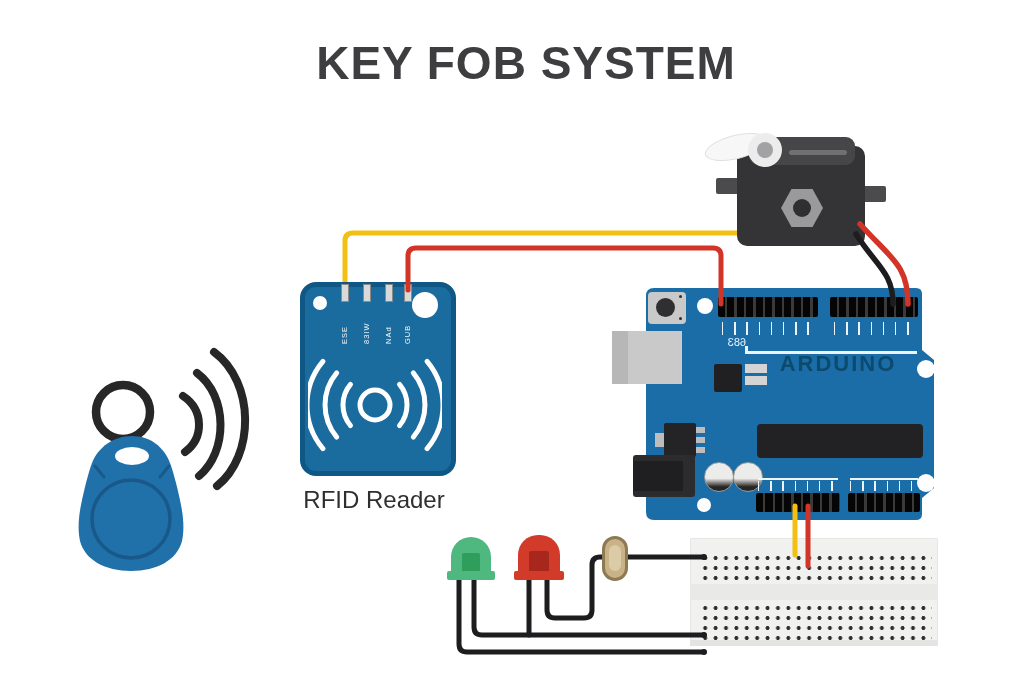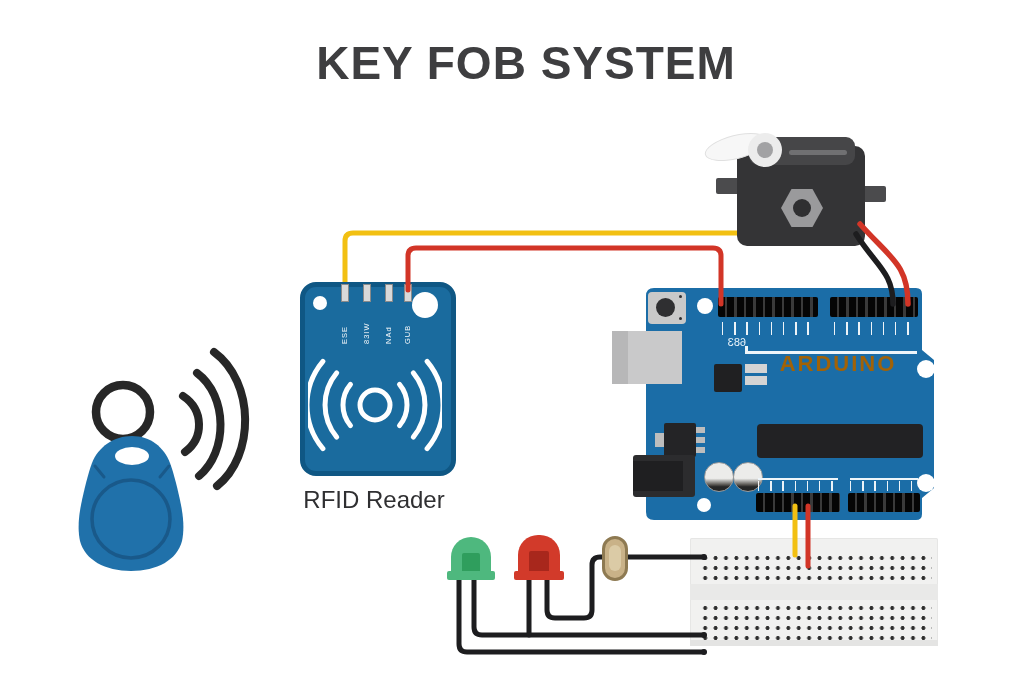--- a/index.html
+++ b/index.html
@@ -24,21 +24,21 @@
   .pin-label{writing-mode:vertical-rl;transform:rotate(180deg);font-size:7.5px;
     color:rgba(255,255,255,.95);letter-spacing:1px;line-height:12px;width:12px;height:38px;text-align:left;}
   #rfid-caption{left:288px;top:486px;width:172px;text-align:center;font-size:24px;color:#2f2f31;z-index:2;}
 
   
   .header-strip{background:#141414;
     background-image:repeating-linear-gradient(90deg,#050505 0 7px,#3a3a3a 7px 9.5px);
     border-radius:2px;}
   .tick-strip{background-image:repeating-linear-gradient(90deg,rgba(255,255,255,.92) 0 1.4px,transparent 1.4px 12.2px);}
   #arduino-brand{left:760px;top:351px;width:156px;text-align:center;font-size:22px;font-weight:700;
-    letter-spacing:2px;color:#a16207;z-index:2;}
+    letter-spacing:2px;color:#0c4a6e;z-index:2;}
   #silk-683{left:716px;top:336px;width:30px;font-size:11px;color:#eaf3f9;transform:scaleX(-1);z-index:2;}
   .silk{background:#eef5fa;}
   .gray-bar{background:#d4d4d4;}
   .cap{width:30px;height:30px;border-radius:50%;border:1px solid #9a9a9a;box-sizing:border-box;
     background:linear-gradient(#ececea 55%,#55524e 78%,#262626 85%);}
 
   
   .servo-tab{background:#4b4b4d;border-radius:2px;}
   #servo-body{left:737px;top:146px;width:128px;height:100px;background:#343436;border-radius:10px;}
   #servo-roof{left:749px;top:137px;width:106px;height:28px;background:#464648;border-radius:9px;}

